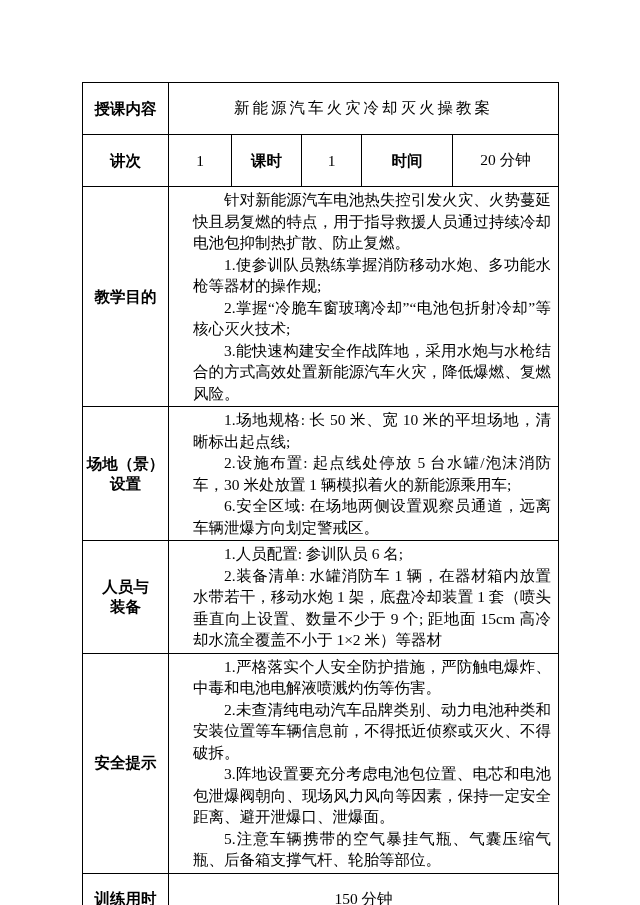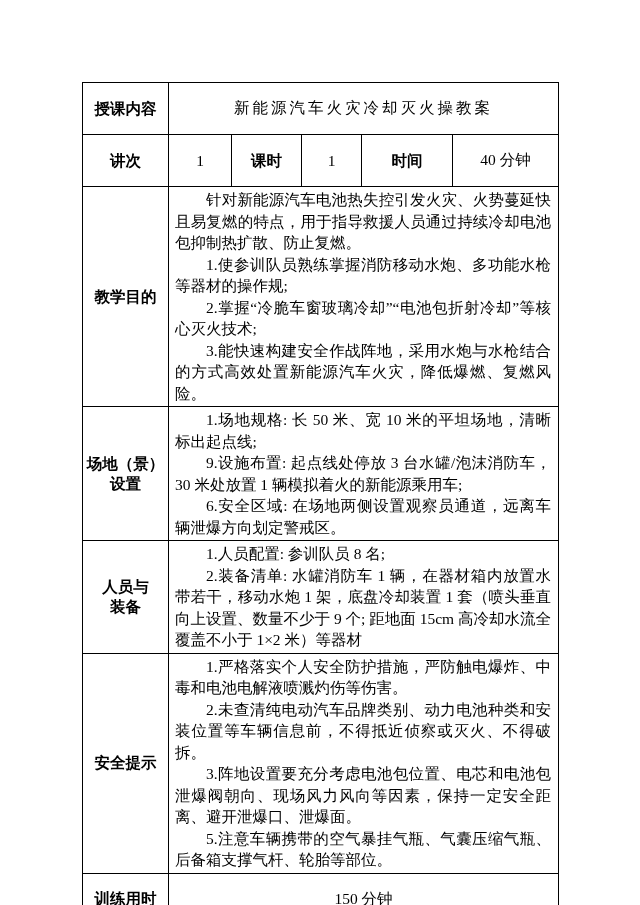--- a/index.html
+++ b/index.html
@@ -48,21 +48,21 @@
     text-align: center;
     font-size: 15.5px;
     padding: 15px 3px;
   }
   td.title-cell {
     letter-spacing: 3px;
   }
   td.txt {
     font-size: 15.5px;
     text-align: justify;
-    padding: 2px 7px 2px 6px;
+    padding: 2px 7px 2px 24px;
   }
   td.txt p {
     margin: 0;
     text-indent: 2em;
     line-height: 21.5px;
   }
   .pagenum {
     position: absolute;
     left: 0;
     top: 816px;
@@ -91,52 +91,52 @@
       <td class="lbl">授课内容</td>
       <td class="ctr title-cell" colspan="5">新能源汽车火灾冷却灭火操教案</td>
     </tr>
 
     <tr class="r2">
       <td class="lbl">讲次</td>
       <td class="ctr">1</td>
       <td class="lbl">课时</td>
       <td class="ctr">1</td>
       <td class="lbl">时间</td>
-      <td class="ctr">40 分钟</td>
+      <td class="ctr">20 分钟</td>
     </tr>
 
     <tr class="r3">
       <td class="lbl">教学目的</td>
       <td class="txt" colspan="5">
         <p>针对新能源汽车电池热失控引发火灾、火势蔓延快且易复燃的特点，用于指导救援人员通过持续冷却电池包抑制热扩散、防止复燃。</p>
         <p>1.使参训队员熟练掌握消防移动水炮、多功能水枪等器材的操作规;</p>
         <p>2.掌握“冷脆车窗玻璃冷却”“电池包折射冷却”等核心灭火技术;</p>
         <p>3.能快速构建安全作战阵地，采用水炮与水枪结合的方式高效处置新能源汽车火灾，降低爆燃、复燃风险。</p>
       </td>
     </tr>
 
     <tr class="r4">
       <td class="lbl">
         <div>场地（景）</div>
         <div>设置</div>
       </td>
       <td class="txt" colspan="5">
         <p>1.场地规格: 长 50 米、宽 10 米的平坦场地，清晰标出起点线;</p>
-        <p>9.设施布置: 起点线处停放 3 台水罐/泡沫消防车，30 米处放置 1 辆模拟着火的新能源乘用车;</p>
+        <p>2.设施布置: 起点线处停放 5 台水罐/泡沫消防车，30 米处放置 1 辆模拟着火的新能源乘用车;</p>
         <p>6.安全区域: 在场地两侧设置观察员通道，远离车辆泄爆方向划定警戒区。</p>
       </td>
     </tr>
 
     <tr class="r5">
       <td class="lbl">
         <div>人员与</div>
         <div>装备</div>
       </td>
       <td class="txt" colspan="5">
-        <p>1.人员配置: 参训队员 8 名;</p>
+        <p>1.人员配置: 参训队员 6 名;</p>
         <p>2.装备清单: 水罐消防车 1 辆，在器材箱内放置水带若干，移动水炮 1 架，底盘冷却装置 1 套（喷头垂直向上设置、数量不少于 9 个; 距地面 15cm 高冷却水流全覆盖不小于 1×2 米）等器材</p>
       </td>
     </tr>
 
     <tr class="r6">
       <td class="lbl">安全提示</td>
       <td class="txt" colspan="5">
         <p>1.严格落实个人安全防护措施，严防触电爆炸、中毒和电池电解液喷溅灼伤等伤害。</p>
         <p>2.未查清纯电动汽车品牌类别、动力电池种类和安装位置等车辆信息前，不得抵近侦察或灭火、不得破拆。</p>
         <p>3.阵地设置要充分考虑电池包位置、电芯和电池包泄爆阀朝向、现场风力风向等因素，保持一定安全距离、避开泄爆口、泄爆面。</p>

